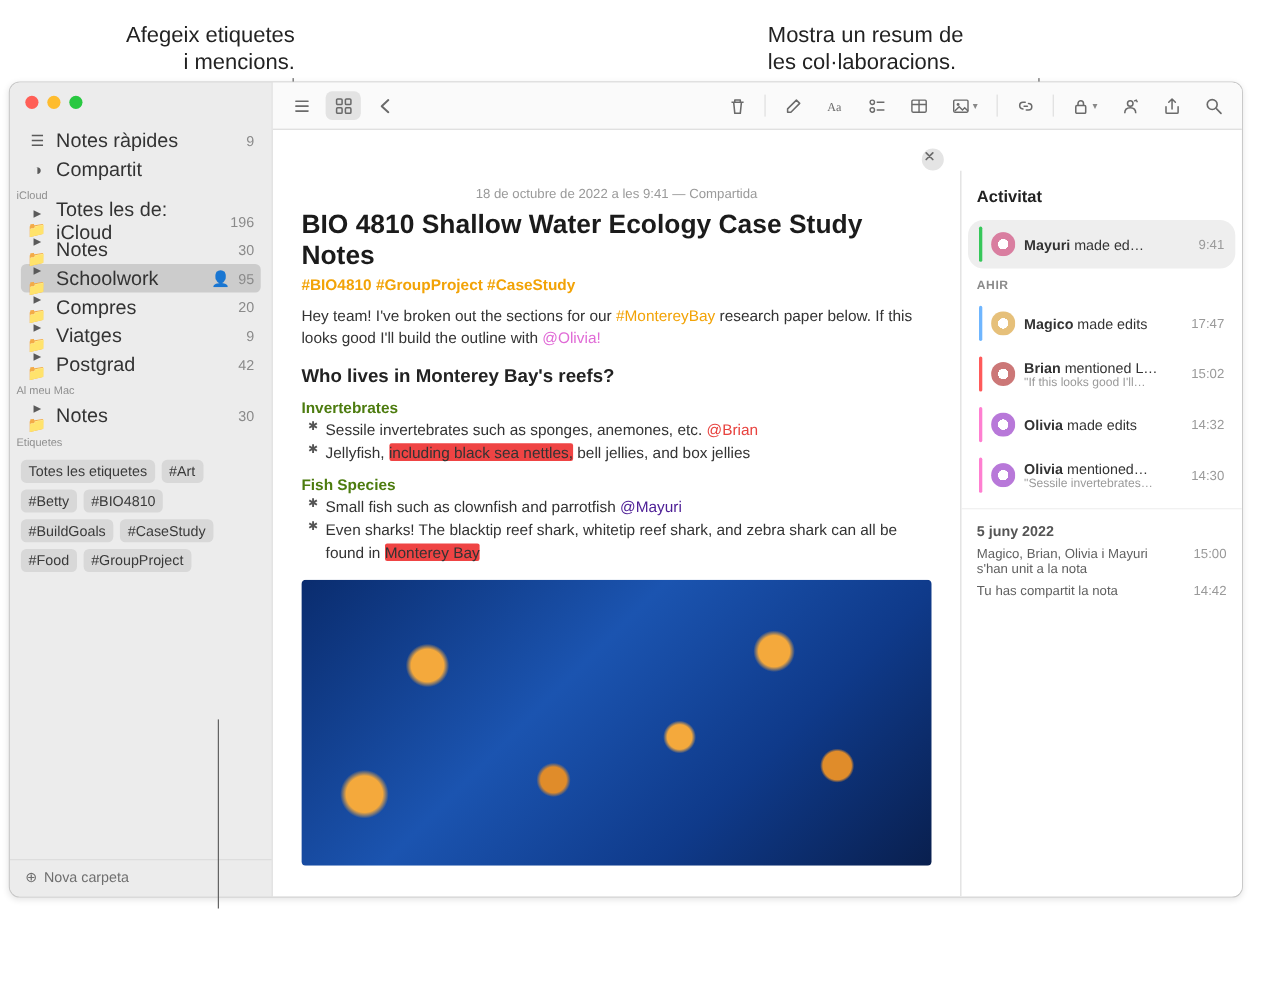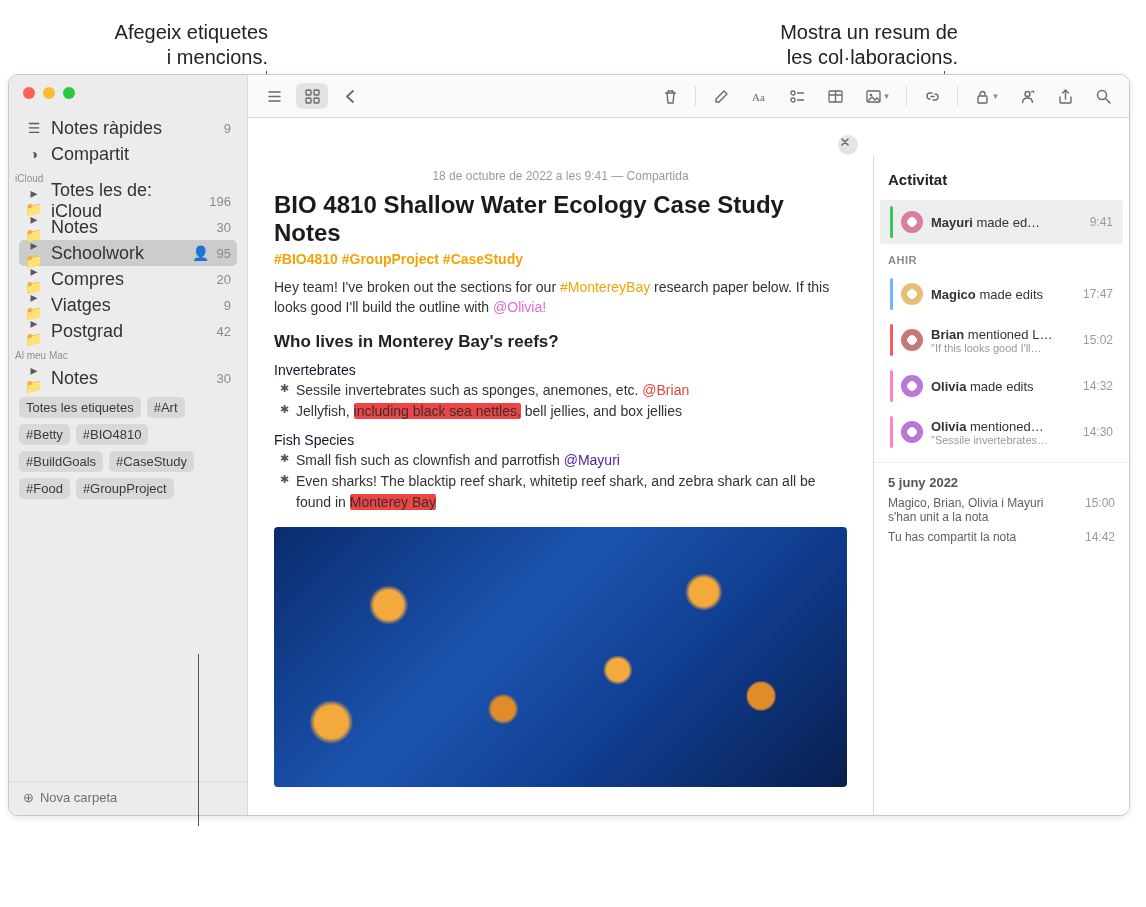--- a/index.html
+++ b/index.html
@@ -18,21 +18,21 @@
   margin:0;
   font-family:-apple-system,"Helvetica Neue",Arial,sans-serif;
   background:#fff;
   color:#222;
   font-size:14px;
 }
 .stage{padding:20px 8px 10px 8px;width:1130px;}
 .callouts-top{display:flex;justify-content:space-between;padding:0 180px 0 0;margin-bottom:4px;}
 .callout{font-size:20px;color:#222;line-height:1.25;white-space:pre-line;}
 .callout.left{text-align:right;margin-left:70px;width:190px;}
-.callout.right{text-align:right;width:260px;}
+.callout.right{width:260px;}
 .window{
   width:1120px;height:740px;border:1px solid #c9c9c9;border-radius:10px;overflow:hidden;
   display:flex;background:var(--win-bg);position:relative;box-shadow:0 2px 6px rgba(0,0,0,.1);
 }
 .sidebar{
   width:var(--sidebar-w);background:var(--sidebar-bg);display:flex;flex-direction:column;
   border-right:1px solid var(--divider);
 }
 .traffic{display:flex;gap:8px;padding:12px 0 16px 14px;}
 .dot{width:12px;height:12px;border-radius:50%;}
@@ -55,21 +55,21 @@
 .tb-btn.on{background:#e3e3e3;}
 .tb-sep{width:1px;height:20px;background:#dcdcdc;margin:0 3px;}
 .tb-spacer{flex:1;}
 .content{flex:1;display:flex;overflow:hidden;}
 .editor{flex:1;overflow:auto;padding:10px 26px;}
 .meta{text-align:center;color:#9a9a9a;font-size:12px;margin:4px 0 8px;}
 .title{font-size:24px;font-weight:700;color:#1b1b1b;margin:0;}
 .tags-line{color:var(--accent);font-weight:600;font-size:14px;margin:4px 0 10px;}
 .body p{margin:6px 0;font-size:14px;line-height:1.45;color:#333;}
 .body h3{font-size:17px;font-weight:700;margin:14px 0 6px;color:#222;}
-.body h4{font-size:14px;font-weight:400;margin:10px 0 2px;color:#0f172a;}
+.body h4{font-size:14px;font-weight:700;margin:10px 0 2px;color:#4d7c0f;}
 .ast-list{margin:0;padding:0;list-style:none;}
 .ast-list li{padding-left:22px;position:relative;font-size:14px;line-height:1.5;color:#333;}
 .ast-list li:before{content:"✱";position:absolute;left:6px;top:0;color:#555;font-size:11px;}
 .tag-txt{color:var(--accent);}
 .men{color:#e8433f;}
 .men2{color:#4c1d95;}
 .men3{color:#e06ad6;}
 .hl{background:#ef4444;border-radius:2px;}
 .image{margin-top:14px;width:100%;height:260px;border-radius:4px;background:
   radial-gradient(circle at 20% 30%, #f4a93c 0 3%, transparent 4%) ,
@@ -77,21 +77,21 @@
   radial-gradient(circle at 40% 70%, #e08c2a 0 3%, transparent 4%) ,
   radial-gradient(circle at 75% 25%, #f4a93c 0 3%, transparent 4%) ,
   radial-gradient(circle at 85% 65%, #e08c2a 0 2.5%, transparent 3%) ,
   radial-gradient(circle at 10% 75%, #f4a93c 0 3%, transparent 4%) ,
   linear-gradient(135deg,#0a2c6e,#1b54b0 40%,#0f3a8a 70%,#091f4e);
 }
 .activity{width:var(--activity-w);border-left:1px solid var(--divider);background:#fff;display:flex;flex-direction:column;font-size:13px;}
 .act-close{position:absolute;right:calc(var(--activity-w) + 16px);top:60px;width:20px;height:20px;border-radius:50%;background:#e4e4e4;color:#6b6b6b;display:flex;align-items:center;justify-content:center;font-size:12px;cursor:pointer;}
 .act-title{font-weight:700;font-size:15px;padding:16px 14px 10px;}
 .act-head{font-size:11px;font-weight:700;color:#8b8b8b;letter-spacing:.5px;padding:8px 14px 4px;}
-.act-item{display:flex;align-items:center;gap:8px;height:44px;padding:0 10px;border-radius:3px;margin:2px 6px;}
+.act-item{display:flex;align-items:center;gap:8px;height:44px;padding:0 10px;border-radius:14px;margin:2px 6px;}
 .act-item.sel{background:#eeeeee;}
 .act-bar{width:3px;height:32px;border-radius:2px;}
 .act-av{width:22px;height:22px;border-radius:50%;background:#bbb;flex:none;background-image:radial-gradient(circle,#fff 30%,transparent 31%);background-color:#c88;}
 .act-txt{flex:1;overflow:hidden;}
 .act-main{white-space:nowrap;overflow:hidden;text-overflow:ellipsis;color:#333;}
 .act-sub{font-size:11px;color:#9a9a9a;white-space:nowrap;overflow:hidden;text-overflow:ellipsis;}
 .act-time{color:#9a9a9a;font-size:12px;}
 .act-log{padding:12px 14px;border-top:1px solid #eee;margin-top:6px;}
 .act-log-date{font-weight:700;color:#555;margin-bottom:6px;}
 .act-log-row{display:flex;justify-content:space-between;gap:10px;font-size:12px;color:#5f5f5f;margin-bottom:6px;}
@@ -172,20 +172,21 @@
 
         <div class="sb-head">Al meu Mac</div>
         <div class="sb-section" id="sb2">
             <div class="sb-item">
               <span class="icn">▸ 📁</span>
               <span class="nm">Notes</span>
               <span class="cnt">30</span>
             </div>
           </div>
 
+        <div class="sb-head">Etiquetes</div>
         <div class="tags" id="sbtags">
             <span class="tag">Totes les etiquetes</span>
             <span class="tag">#Art</span>
             <span class="tag">#Betty</span>
             <span class="tag">#BIO4810</span>
             <span class="tag">#BuildGoals</span>
             <span class="tag">#CaseStudy</span>
             <span class="tag">#Food</span>
             <span class="tag">#GroupProject</span>
           </div>

